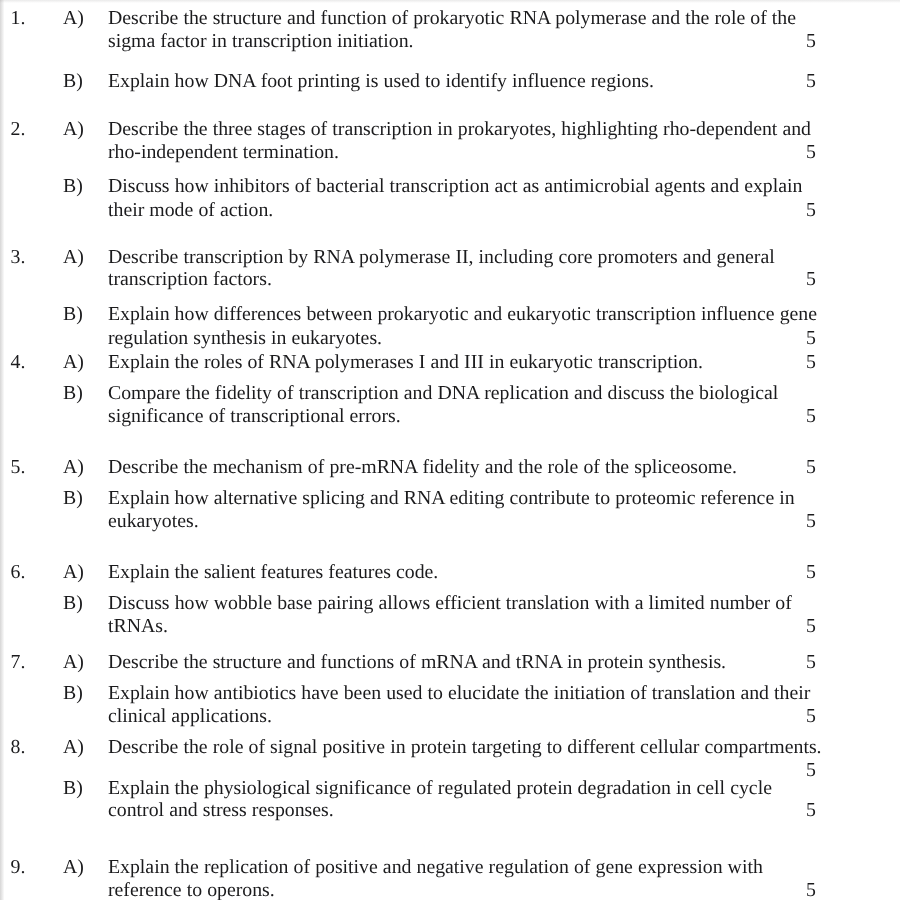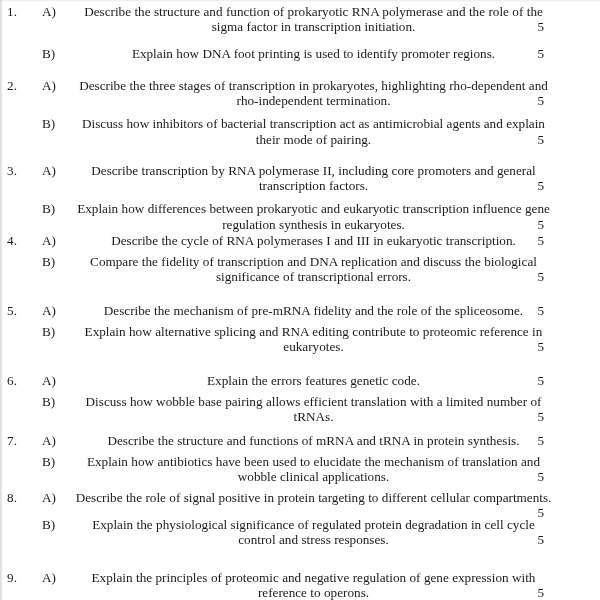--- a/index.html
+++ b/index.html
@@ -73,21 +73,20 @@
     line-height: 15.2px;
     text-align: left;
   }
   .qtext {
     display: block;
     width: 483px;
     font-size: 13.2px;
     line-height: 15.2px;
     hyphens: none;
     word-spacing: 0.1px;
-    text-align: center;
   }
   
   .marks {
     position: absolute;
     right: 28px;
     font-size: 13.2px;
     line-height: 15.2px;
     text-align: right;
     width: 14px;
   }
@@ -104,39 +103,39 @@
       <span class="num">1.</span>
       <span class="letter">A)</span>
       <div class="body-col">
         <span class="qtext">Describe the structure and function of prokaryotic RNA polymerase and the role of the sigma factor in transcription initiation.</span>
         <span class="marks" style="top:15.2px;">5</span>
       </div>
     </div>
     <div class="part" style="margin-top:12px;">
       <span class="letter">B)</span>
       <div class="body-col">
-        <span class="qtext">Explain how DNA foot printing is used to identify promoter regions.</span>
+        <span class="qtext">Explain how DNA foot printing is used to identify influence regions.</span>
         <span class="marks" style="top:0px;">5</span>
       </div>
     </div>
   </div>
 
   <div class="qblock" style="top:78px;">
     <div class="part">
       <span class="num">2.</span>
       <span class="letter">A)</span>
       <div class="body-col">
         <span class="qtext">Describe the three stages of transcription in prokaryotes, highlighting rho-dependent and rho-independent termination.</span>
         <span class="marks" style="top:15.2px;">5</span>
       </div>
     </div>
     <div class="part" style="margin-top:8px;">
       <span class="letter">B)</span>
       <div class="body-col">
-        <span class="qtext">Discuss how inhibitors of bacterial transcription act as antimicrobial agents and explain their mode of pairing.</span>
+        <span class="qtext">Discuss how inhibitors of bacterial transcription act as antimicrobial agents and explain their mode of action.</span>
         <span class="marks" style="top:15.2px;">5</span>
       </div>
     </div>
   </div>
 
   <div class="qblock" style="top:163px;">
     <div class="part">
       <span class="num">3.</span>
       <span class="letter">A)</span>
       <div class="body-col">
@@ -151,21 +150,21 @@
         <span class="marks" style="top:15.2px;">5</span>
       </div>
     </div>
   </div>
 
   <div class="qblock" style="top:233px;">
     <div class="part">
       <span class="num">4.</span>
       <span class="letter">A)</span>
       <div class="body-col">
-        <span class="qtext">Describe the cycle of RNA polymerases I and III in eukaryotic transcription.</span>
+        <span class="qtext">Explain the roles of RNA polymerases I and III in eukaryotic transcription.</span>
         <span class="marks" style="top:0px;">5</span>
       </div>
     </div>
     <div class="part" style="margin-top:6px;">
       <span class="letter">B)</span>
       <div class="body-col">
         <span class="qtext">Compare the fidelity of transcription and DNA replication and discuss the biological significance of transcriptional errors.</span>
         <span class="marks" style="top:15.2px;">5</span>
       </div>
     </div>
@@ -187,21 +186,21 @@
         <span class="marks" style="top:15.2px;">5</span>
       </div>
     </div>
   </div>
 
   <div class="qblock" style="top:373px;">
     <div class="part">
       <span class="num">6.</span>
       <span class="letter">A)</span>
       <div class="body-col">
-        <span class="qtext">Explain the errors features genetic code.</span>
+        <span class="qtext">Explain the salient features features code.</span>
         <span class="marks" style="top:0px;">5</span>
       </div>
     </div>
     <div class="part" style="margin-top:6px;">
       <span class="letter">B)</span>
       <div class="body-col">
         <span class="qtext">Discuss how wobble base pairing allows efficient translation with a limited number of tRNAs.</span>
         <span class="marks" style="top:15.2px;">5</span>
       </div>
     </div>
@@ -212,21 +211,21 @@
       <span class="num">7.</span>
       <span class="letter">A)</span>
       <div class="body-col">
         <span class="qtext">Describe the structure and functions of mRNA and tRNA in protein synthesis.</span>
         <span class="marks" style="top:0px;">5</span>
       </div>
     </div>
     <div class="part" style="margin-top:6px;">
       <span class="letter">B)</span>
       <div class="body-col">
-        <span class="qtext">Explain how antibiotics have been used to elucidate the mechanism of translation and wobble clinical applications.</span>
+        <span class="qtext">Explain how antibiotics have been used to elucidate the initiation of translation and their clinical applications.</span>
         <span class="marks" style="top:15.2px;">5</span>
       </div>
     </div>
   </div>
 
   <div class="qblock" style="top:490px;">
     <div class="part">
       <span class="num">8.</span>
       <span class="letter">A)</span>
       <div class="body-col">
@@ -241,19 +240,19 @@
         <span class="marks" style="top:15.2px;">5</span>
       </div>
     </div>
   </div>
 
   <div class="qblock" style="top:570px;">
     <div class="part">
       <span class="num">9.</span>
       <span class="letter">A)</span>
       <div class="body-col">
-        <span class="qtext">Explain the principles of proteomic and negative regulation of gene expression with reference to operons.</span>
+        <span class="qtext">Explain the replication of positive and negative regulation of gene expression with reference to operons.</span>
         <span class="marks" style="top:15.2px;">5</span>
       </div>
     </div>
   </div>
 
 </div>
 
 </body></html>

